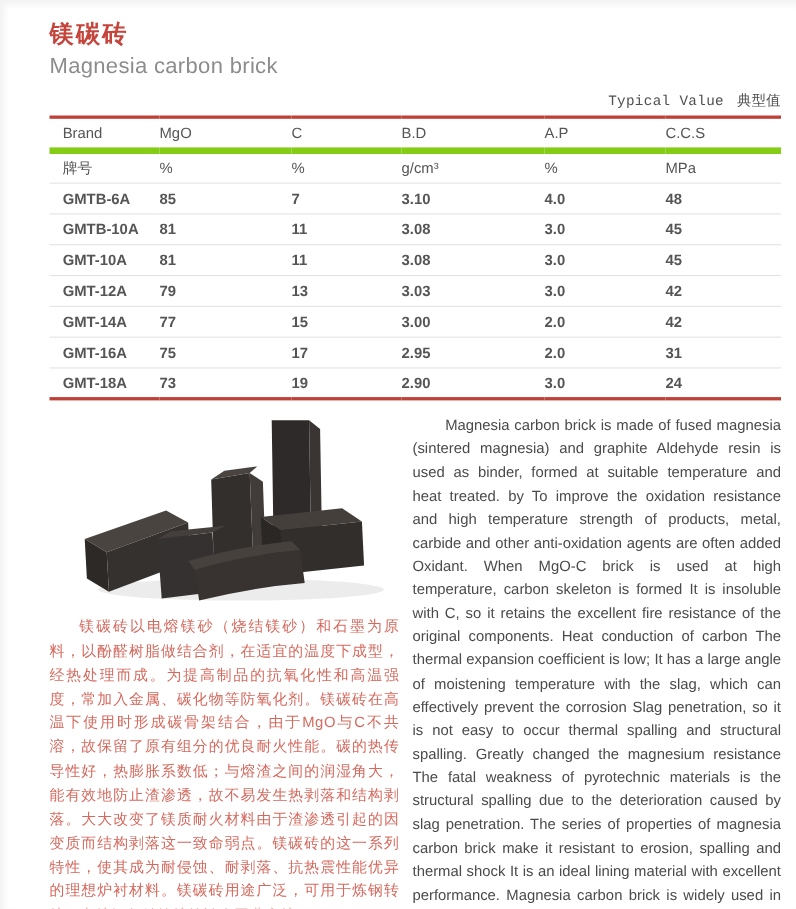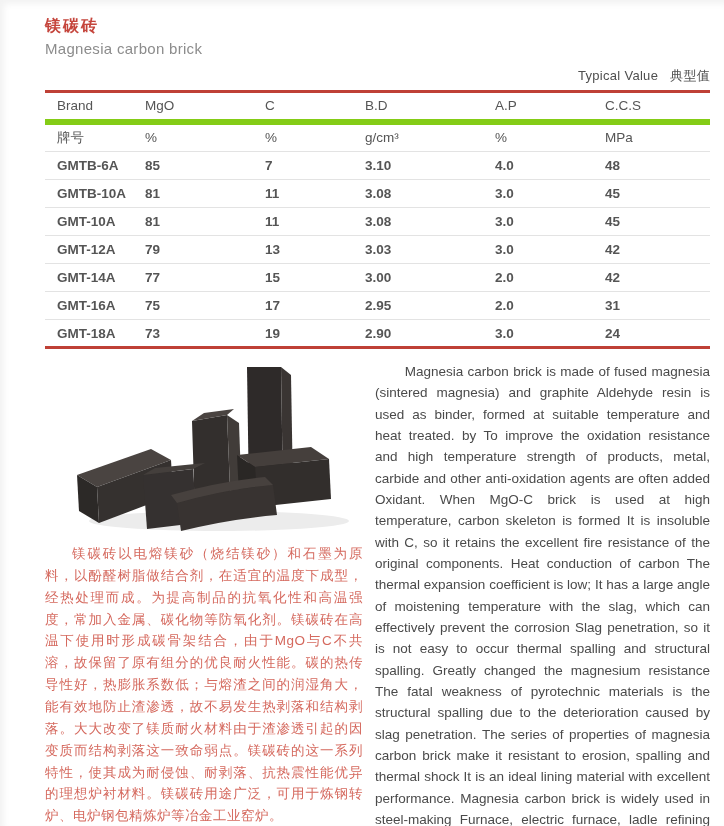--- a/index.html
+++ b/index.html
@@ -8,25 +8,25 @@
     width: 724px; height: 826px;
     font-family: "Liberation Sans", "DejaVu Sans", sans-serif;
     color: #4a4a4a;
     position: relative;
     overflow: hidden;
     box-shadow: inset 4px 4px 6px rgba(0,0,0,0.05);
   }
   .page { padding: 16px 14px 0 45px; }
 
   
-  .title-zh { color: #c5453c; font-size: 16px; font-weight: bold; letter-spacing: 2px; }
-  .title-en { color: #8c8c8c; font-size: 15px; margin-top: 3px; letter-spacing: 0.3px; }
+  .title-zh { color: #c5453c; font-size: 22px; font-weight: bold; letter-spacing: 2px; }
+  .title-en { color: #8c8c8c; font-size: 20px; margin-top: 3px; letter-spacing: 0.3px; }
 
   .typical { text-align: right; font-size: 13px; color: #4f4f4f; margin-top: 10px; margin-bottom: 5px; letter-spacing: 0.3px; }
-  .typical span { margin-left: 8px; }
+  .typical span { margin-left: 8px; font-family: Liberation Mono, monospace; }
 
   
   table.spec { width: 665px; border-collapse: collapse; table-layout: fixed;
     border-top: 3px solid #bf4036; border-bottom: 3px solid #bf4036; }
   table.spec td, table.spec th { font-weight: normal; font-size: 13.5px; color: #555; text-align: left; }
   table.spec tr.hdr td { height: 30px; }
   table.spec tr.units td { height: 30px; border-top: 6px solid #84cc16; }
   table.spec tr.data td { height: 28px; border-top: 1px solid #e3e3e3; font-weight: bold; }
   table.spec tr.units td:first-child,
   table.spec tr.hdr td:first-child,

